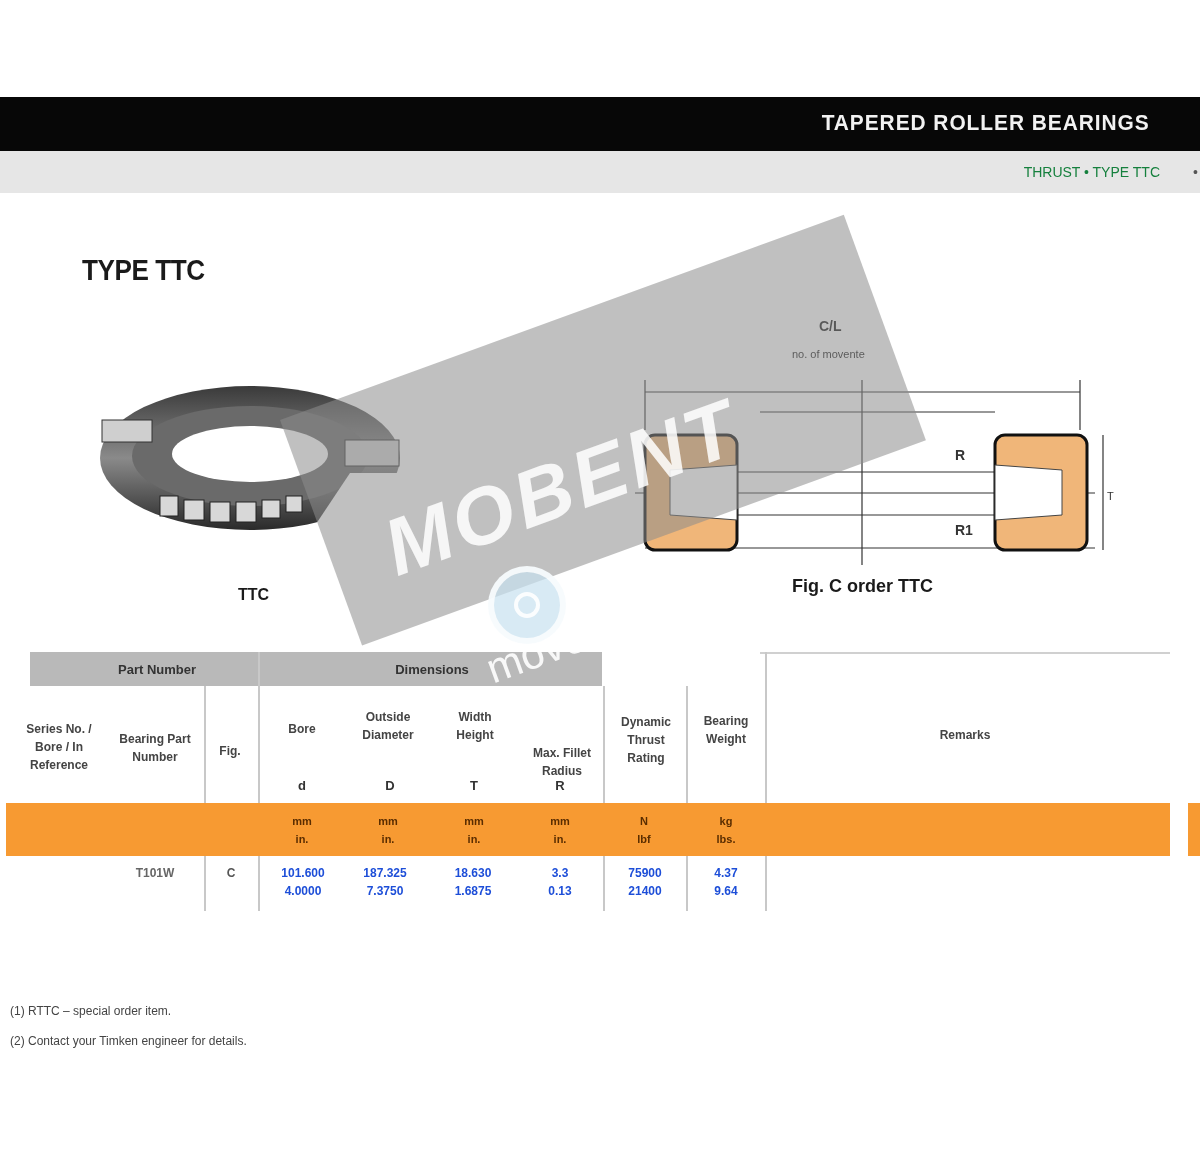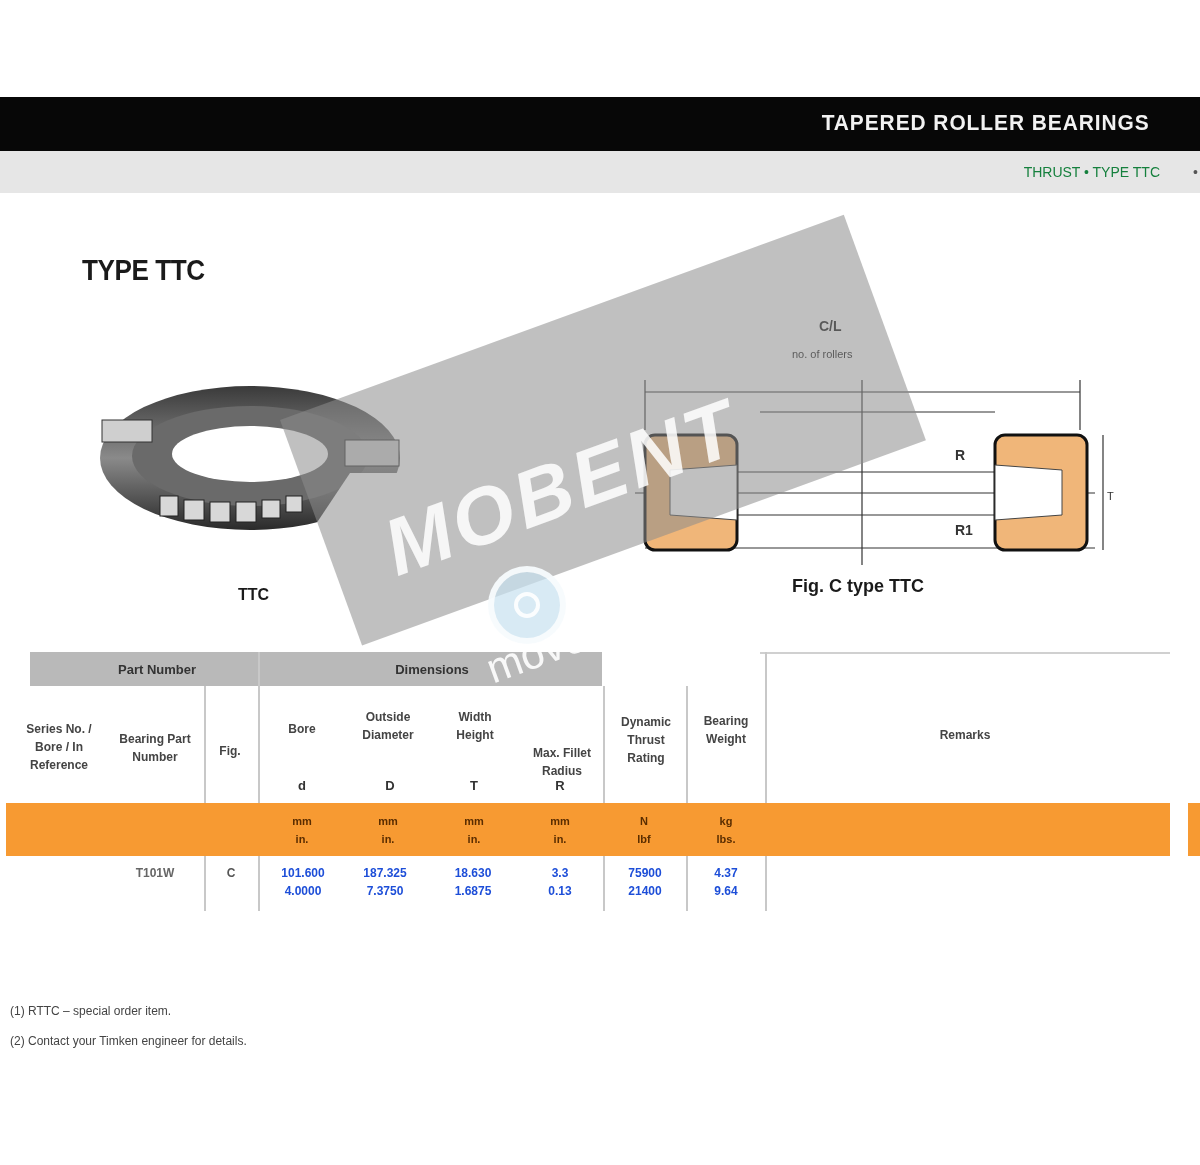--- a/index.html
+++ b/index.html
@@ -73,21 +73,21 @@
     <rect x="136" y="124" width="20" height="20"></rect>
     <rect x="162" y="122" width="18" height="18"></rect>
     <rect x="186" y="118" width="16" height="16"></rect>
   </g>
   <rect x="2" y="42" width="50" height="22" fill="#cfcfcf" stroke="#333"></rect>
   <rect x="245" y="62" width="54" height="26" fill="#d0d0d0" stroke="#333"></rect>
 </svg>
 <div class="photo-caption">TTC</div>
 
 <div class="diag-label-top">C/L</div>
-<div class="diag-label-sub">no. of rollers</div>
+<div class="diag-label-sub">no. of movente</div>
 <svg class="diagram" viewBox="0 0 500 260">
   <g stroke="#333" stroke-width="1.2" fill="none">
     <line x1="20" y1="82" x2="455" y2="82"></line>
     <line x1="20" y1="70" x2="20" y2="120"></line>
     <line x1="455" y1="70" x2="455" y2="120"></line>
     <line x1="135" y1="102" x2="370" y2="102"></line>
     <line x1="237" y1="70" x2="237" y2="255"></line>
     <line x1="10" y1="183" x2="470" y2="183"></line>
     <line x1="20" y1="162" x2="460" y2="162"></line>
     <line x1="20" y1="205" x2="460" y2="205"></line>
@@ -95,21 +95,21 @@
     <line x1="478" y1="125" x2="478" y2="240"></line>
   </g>
   <rect x="20" y="125" width="92" height="115" rx="10" fill="#f0b679" stroke="#111" stroke-width="3"></rect>
   <rect x="370" y="125" width="92" height="115" rx="10" fill="#f0b679" stroke="#111" stroke-width="3"></rect>
   <path d="M45 160 L112 155 L112 210 L45 205 Z" fill="#ffffff" stroke="#444"></path>
   <path d="M370 155 L437 160 L437 205 L370 210 Z" fill="#ffffff" stroke="#444"></path>
   <text x="330" y="150" font-size="14" font-family="Liberation Sans, sans-serif" font-weight="bold" fill="#333">R</text>
   <text x="330" y="225" font-size="14" font-family="Liberation Sans, sans-serif" font-weight="bold" fill="#333">R1</text>
   <text x="482" y="190" font-size="11" font-family="Liberation Sans, sans-serif" fill="#333">T</text>
 </svg>
-<div class="diag-caption">Fig. C type TTC</div>
+<div class="diag-caption">Fig. C order TTC</div>
 
 <div class="top-rule"></div>
 <div class="table-area">
   <div class="group-head" style="left:0;width:254px;margin-left:24px;">Part Number</div>
   <div class="group-head" style="left:256px;width:340px;">Dimensions</div>
 </div>
 
 <div class="vline" style="left:204px;top:686px;height:225px;"></div>
 <div class="vline" style="left:258px;top:652px;height:259px;"></div>
 <div class="vline" style="left:603px;top:686px;height:225px;"></div>

